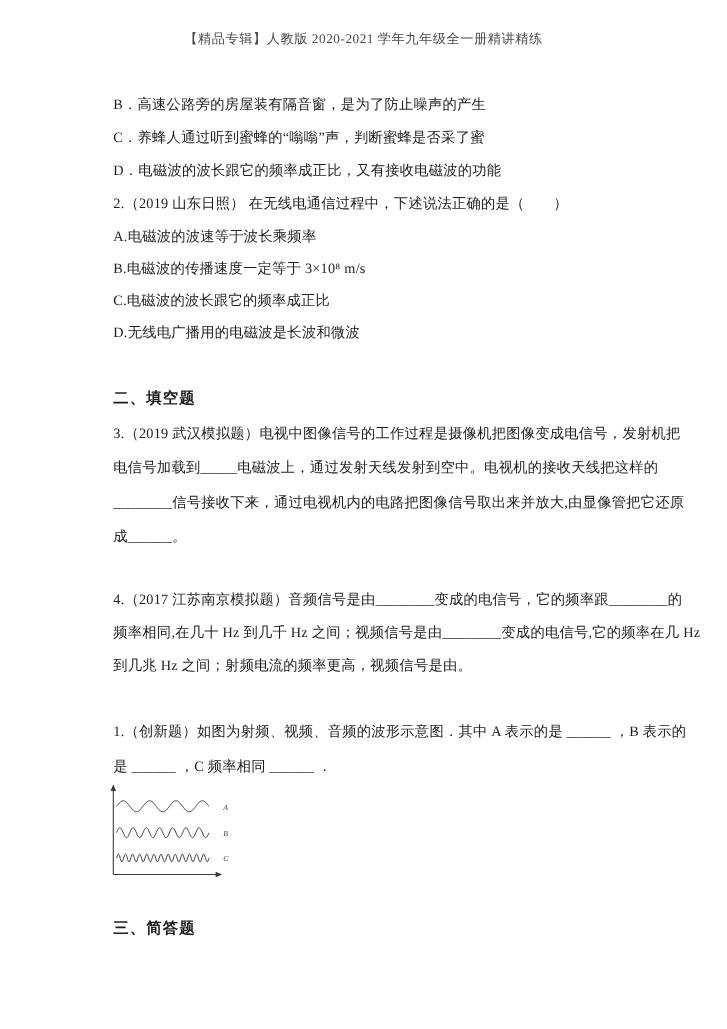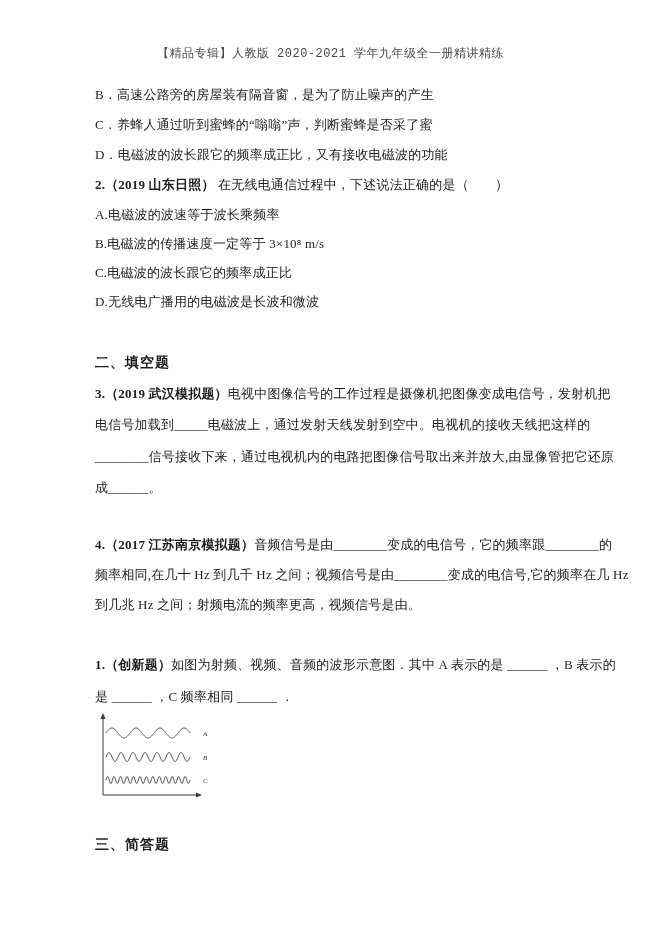--- a/index.html
+++ b/index.html
@@ -2,28 +2,28 @@
 <html><head>
 <meta charset="utf-8">
 <style>
   html,body{margin:0;padding:0;}
   body{
     width:661px;height:935px;position:relative;background:#ffffff;
     font-family:"Liberation Serif","DejaVu Serif",serif;
     color:#1d1d1d;overflow:hidden;
   }
   .line{
-    position:absolute;left:95px;white-space:nowrap;
+    position:absolute;left:103px;white-space:nowrap;
     font-size:13px;line-height:17px;letter-spacing:0.2px;
   }
   .header{
-    position:absolute;top:45px;left:0;width:661px;text-align:center;
-    font-size:12px;color:#4a4a4a;letter-spacing:0.5px;font-family:Liberation Mono, monospace;
+    position:absolute;top:27px;left:0;width:661px;text-align:center;
+    font-size:12px;color:#4a4a4a;letter-spacing:0.5px;
   }
-  .bold{font-weight:bold;margin-top:20px;}
+  .bold{font-weight:normal;margin-top:20px;}
   .section-title{font-weight:bold;font-size:14px;letter-spacing:1px;font-family:Liberation Serif, serif;}
   .figure{
     position:absolute;left:97px;top:709px;width:118px;height:96px;
   }
   .figure svg{display:block;}
 </style>
 </head>
 <body>
 
 <div class="header">【精品专辑】人教版 2020-2021 学年九年级全一册精讲精练</div>

